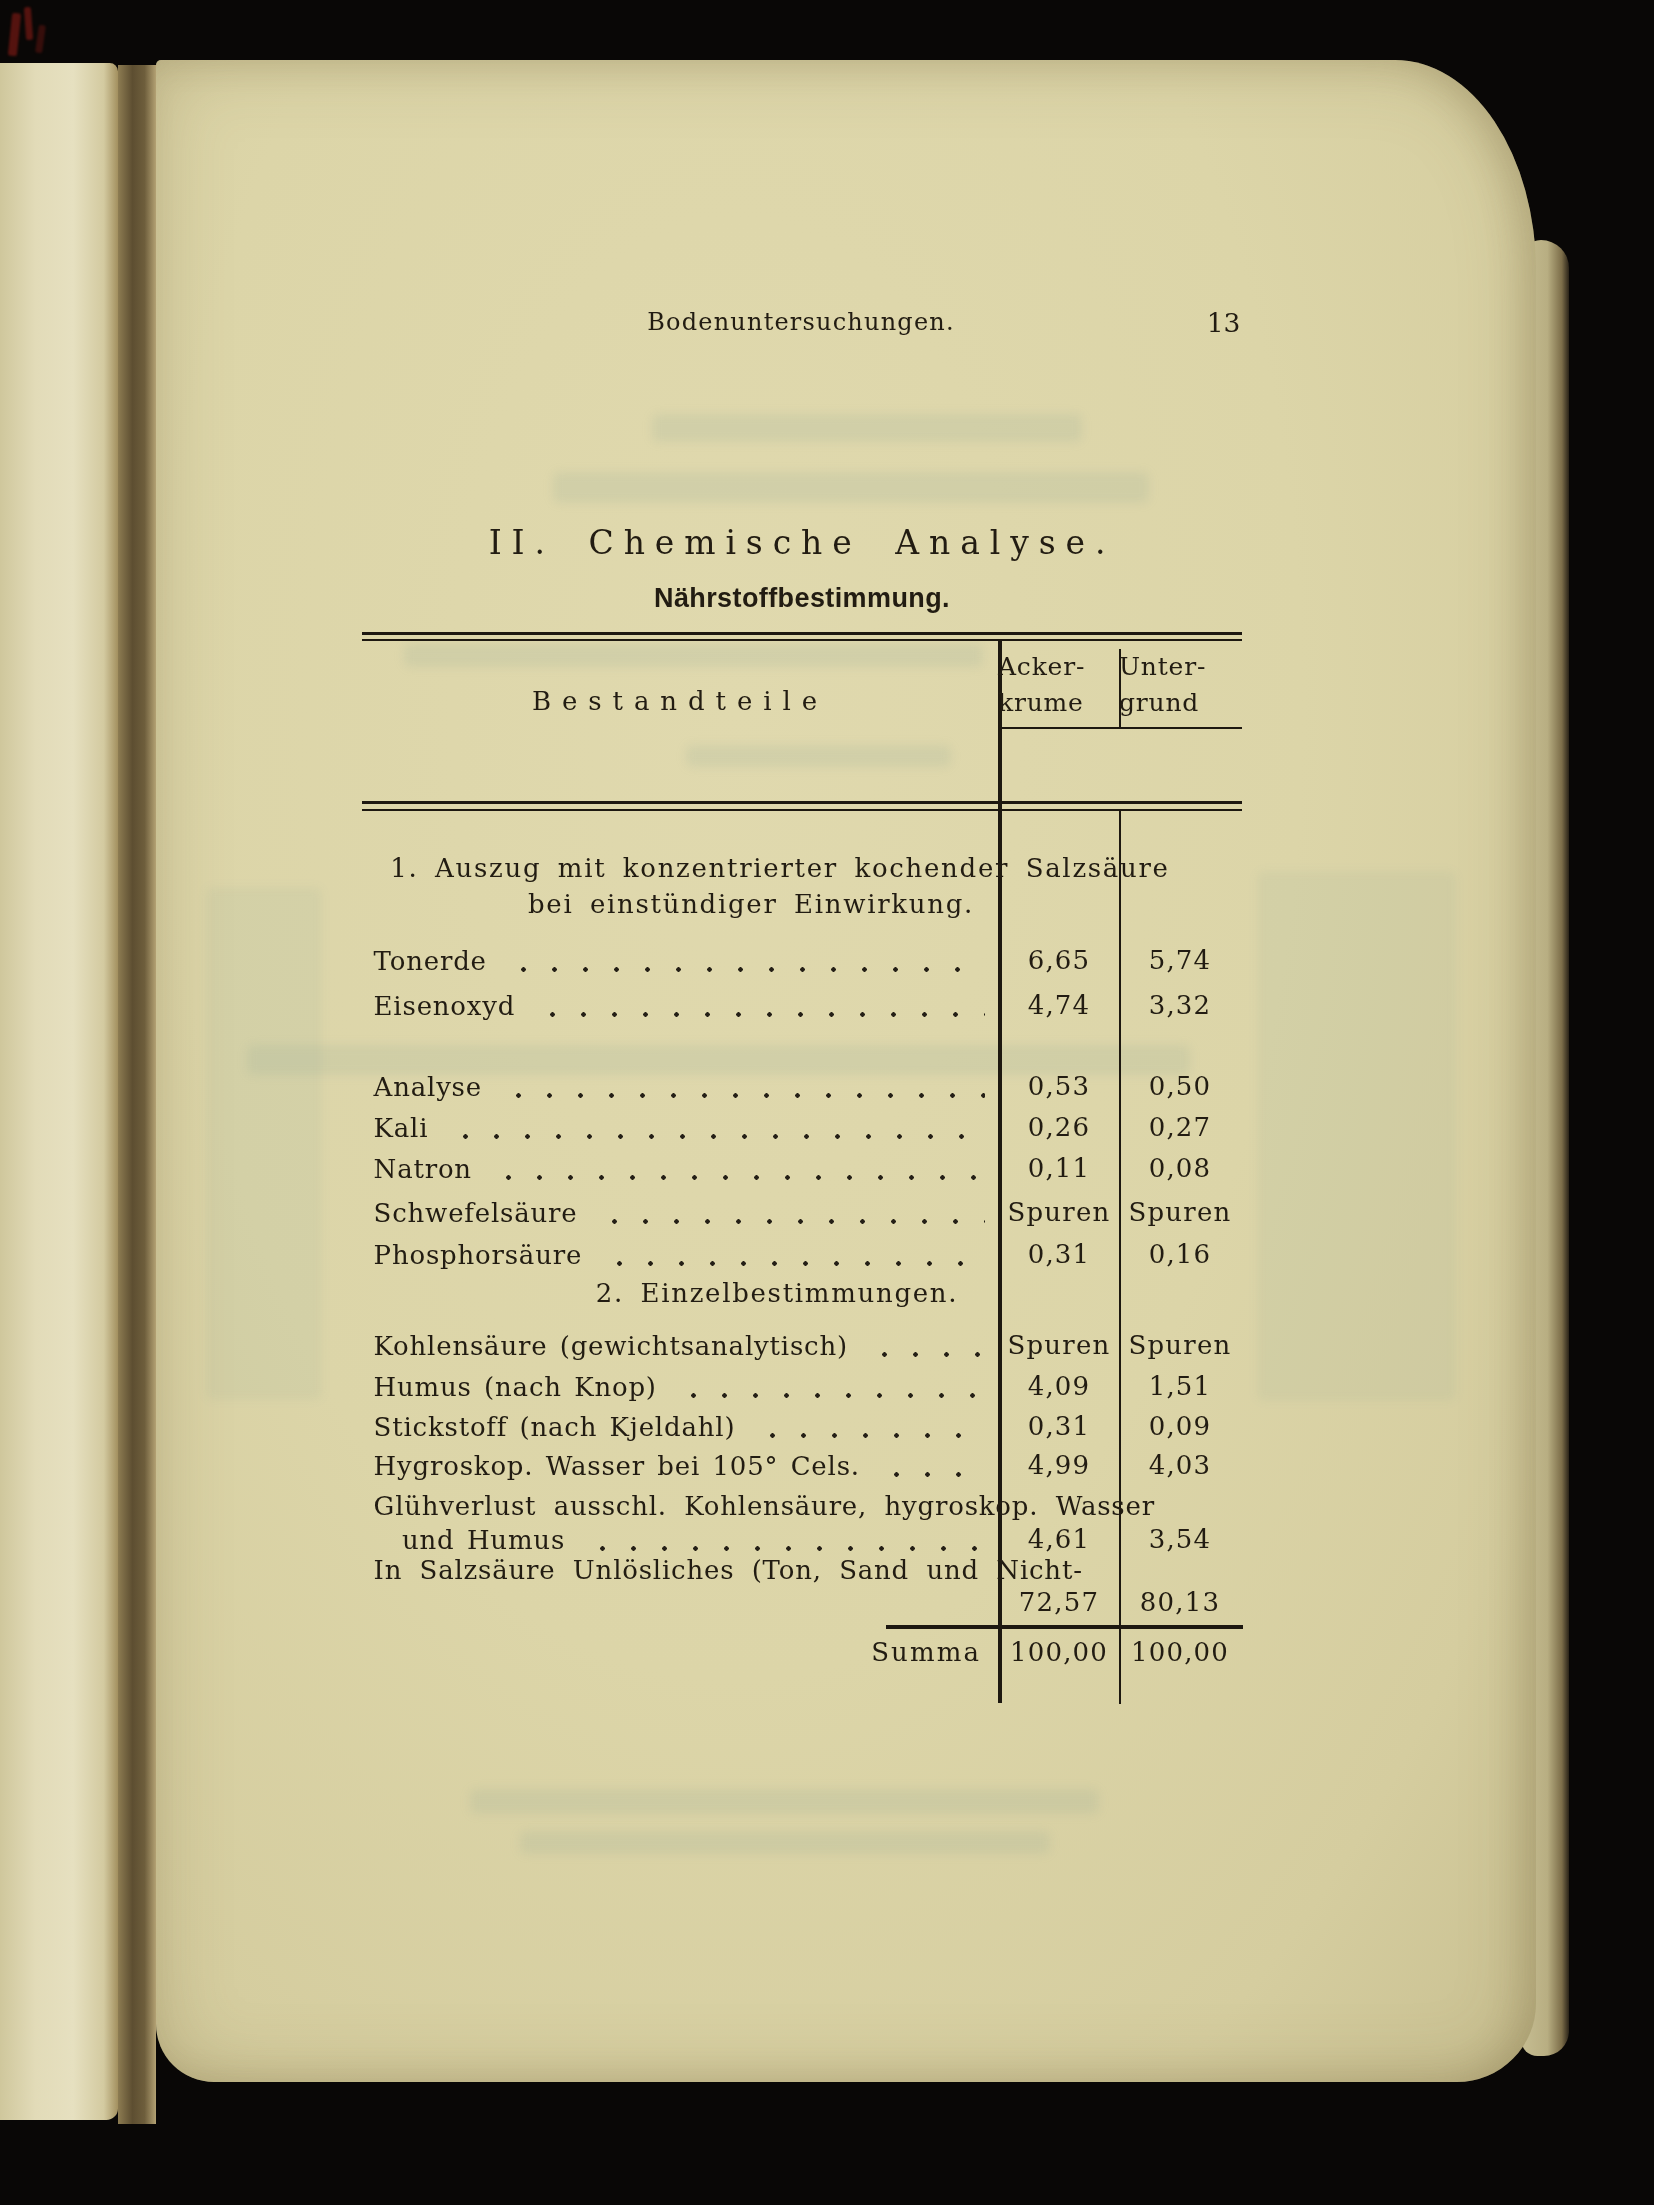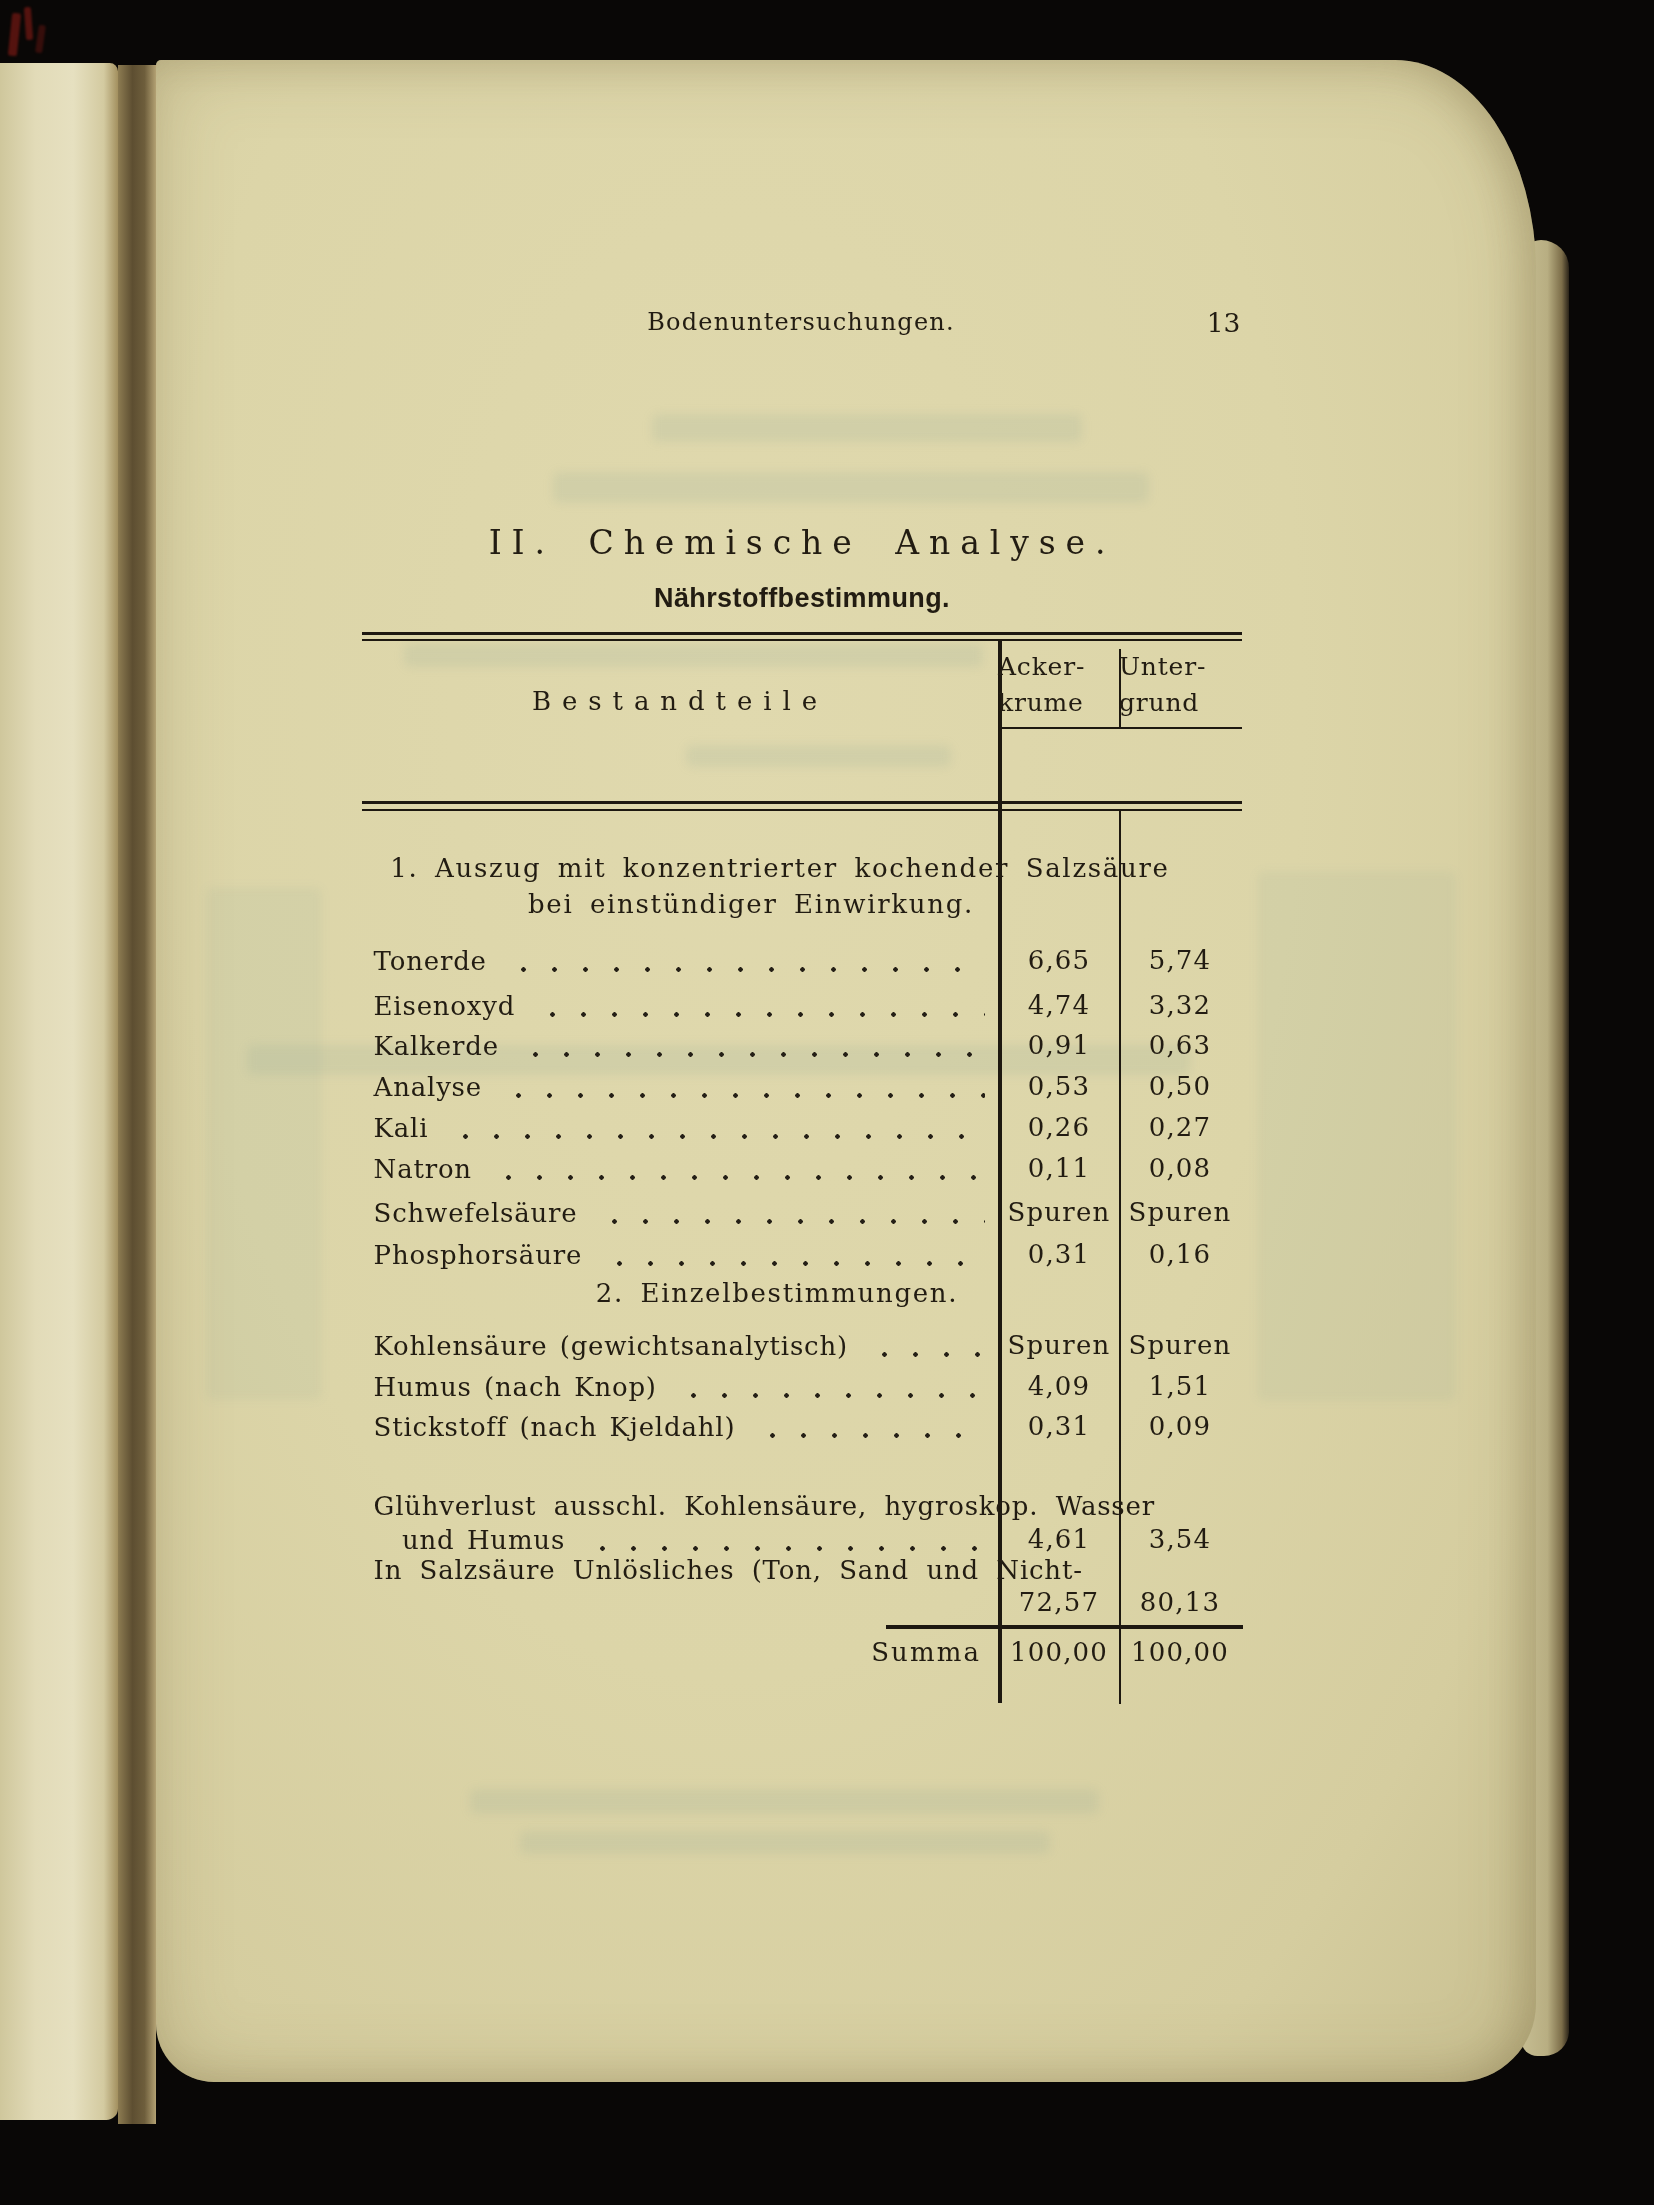--- a/index.html
+++ b/index.html
@@ -160,28 +160,20 @@
     <span class="val u">5,74</span>
   </div>
   <div class="trow ink" style="top:924px;">
     <div class="lblzone">
         <span class="lbl">Eisenoxyd</span>
         <span class="dots"></span>
       </div>
     <span class="val a">4,74</span>
     <span class="val u">3,32</span>
   </div>
-  <div class="trow ink" style="top:964px;">
-    <div class="lblzone">
-        <span class="lbl">Kalkerde</span>
-        <span class="dots"></span>
-      </div>
-    <span class="val a">0,91</span>
-    <span class="val u">0,63</span>
-  </div>
   <div class="trow ink" style="top:1005px;">
     <div class="lblzone">
         <span class="lbl">Analyse</span>
         <span class="dots"></span>
       </div>
     <span class="val a">0,53</span>
     <span class="val u">0,50</span>
   </div>
   <div class="trow ink" style="top:1046px;">
     <div class="lblzone">
@@ -234,20 +226,28 @@
     <span class="val a">4,09</span>
     <span class="val u">1,51</span>
   </div>
   <div class="trow ink" style="top:1345px;">
     <div class="lblzone">
         <span class="lbl">Stickstoff (nach Kjeldahl)</span>
         <span class="dots"></span>
       </div>
     <span class="val a">0,31</span>
     <span class="val u">0,09</span>
+  </div>
+  <div class="trow ink" style="top:1384px;">
+    <div class="lblzone">
+        <span class="lbl">Hygroskop. Wasser bei 105° Cels.</span>
+        <span class="dots"></span>
+      </div>
+    <span class="val a">4,99</span>
+    <span class="val u">4,03</span>
   </div>
 
   <div class="trow wide-line ink" style="top:1424px;">
     <div class="lblzone" style="width:836px;">
         <span class="lbl">Glühverlust ausschl. Kohlensäure, hygroskop. Wasser</span>
       </div>
   </div>
   <div class="trow indent2 ink" style="top:1458px;">
     <div class="lblzone">
         <span class="lbl">und Humus</span>

